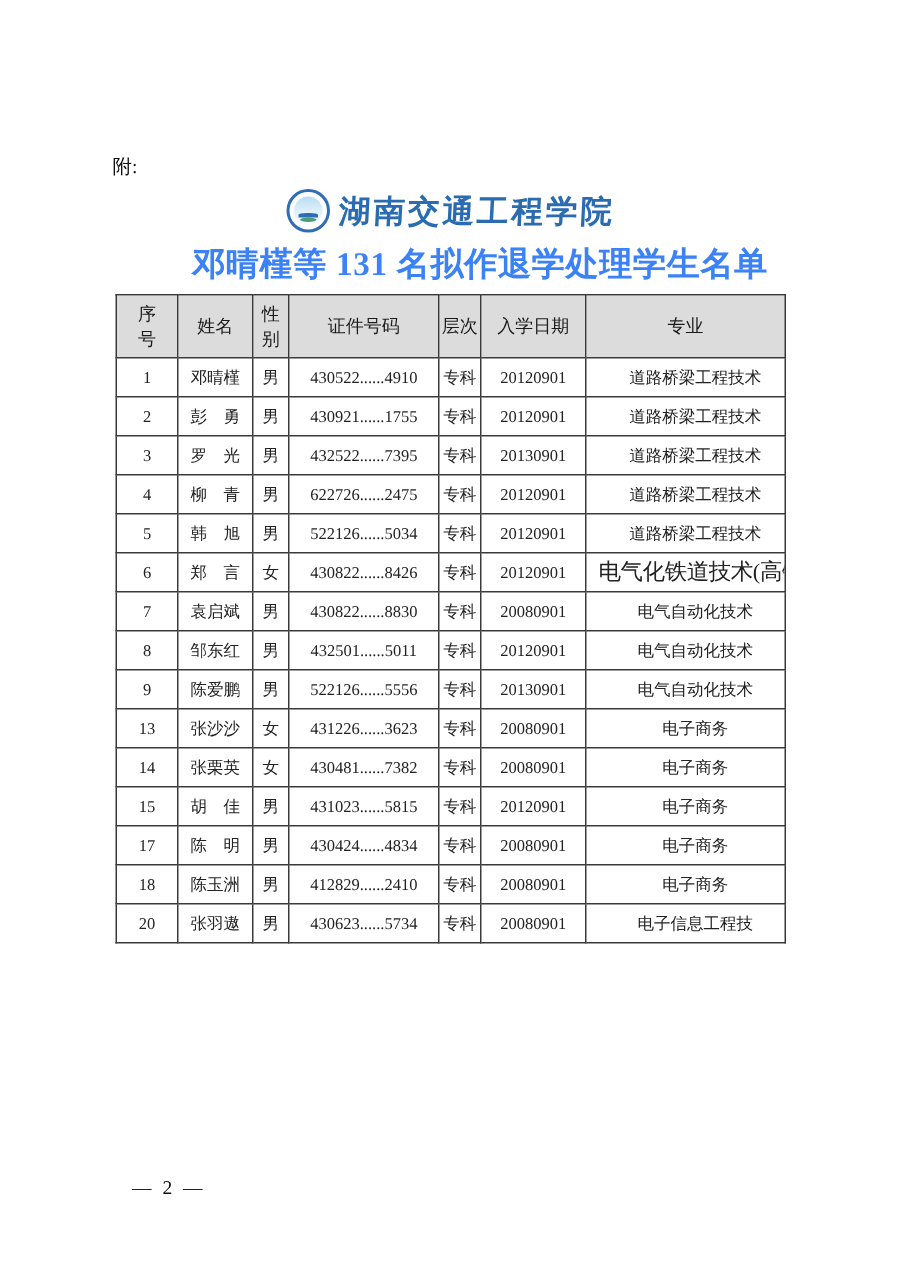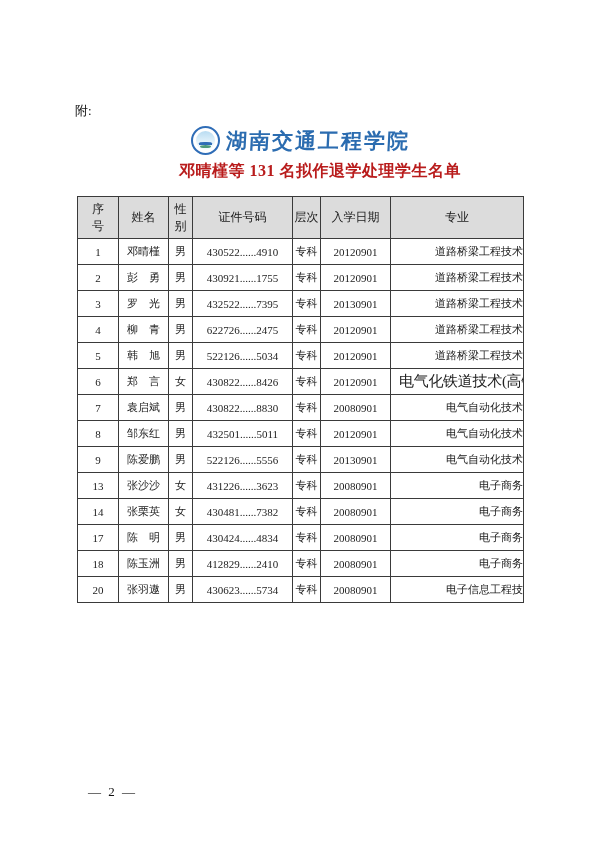--- a/index.html
+++ b/index.html
@@ -67,24 +67,24 @@
     letter-spacing: 2px;
     color: #2b6cb0;
     transform: skewX(-3deg);
   }
   .doc-title {
     position: absolute;
     left: 0;
     top: 161px;
     width: 100%;
     text-align: center;
-    font-size: 16px;
+    font-size: 22px;
     font-weight: bold;
     letter-spacing: 0.5px;
-    color: #b91c1c;
+    color: #3b82f6;
     padding-left: 40px;
   }
   table.student-table {
     position: absolute;
     left: 77px;
     top: 196px;
     width: 446px;
     border-collapse: collapse;
     table-layout: fixed;
     font-size: 11px;
@@ -105,21 +105,21 @@
   }
   .student-table th.wrap2 { padding: 0 12px; word-break: break-all; }
   .student-table th.wrap2.xnarrow { padding: 0 5px; margin-left: 20px; }
   .student-table th.nowrap { white-space: nowrap; padding: 0; }
   .student-table td {
     height: 26px;
     white-space: pre;
     color: #222;
   }
   .student-table td:nth-child(7) {
-    text-align: right;
+    text-align: center;
     padding-left: 13px;
   }
   .student-table tbody tr:nth-child(6) td:nth-child(7) {
     font-size: 15px;
     padding-left: 8px;
     letter-spacing: -0.3px;
   }
   .page-number {
     position: absolute;
     left: 88px;
@@ -263,20 +263,29 @@
         <tr>
           <td>14</td>
           <td>张栗英</td>
           <td>女</td>
           <td>430481......7382</td>
           <td>专科</td>
           <td>20080901</td>
           <td>电子商务</td>
         </tr>
         <tr>
+          <td>15</td>
+          <td>胡　佳</td>
+          <td>男</td>
+          <td>431023......5815</td>
+          <td>专科</td>
+          <td>20120901</td>
+          <td>电子商务</td>
+        </tr>
+        <tr>
           <td>17</td>
           <td>陈　明</td>
           <td>男</td>
           <td>430424......4834</td>
           <td>专科</td>
           <td>20080901</td>
           <td>电子商务</td>
         </tr>
         <tr>
           <td>18</td>

